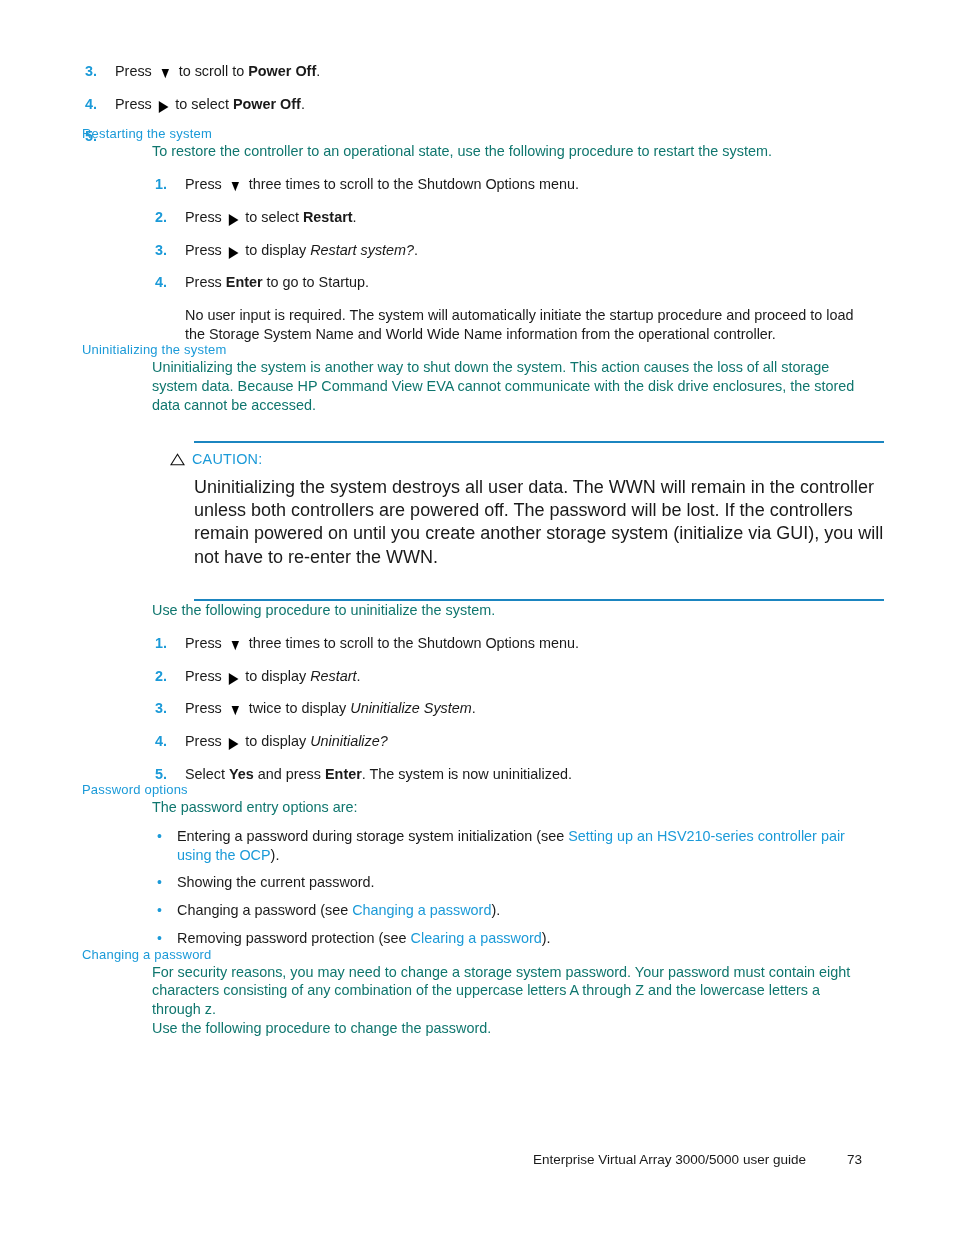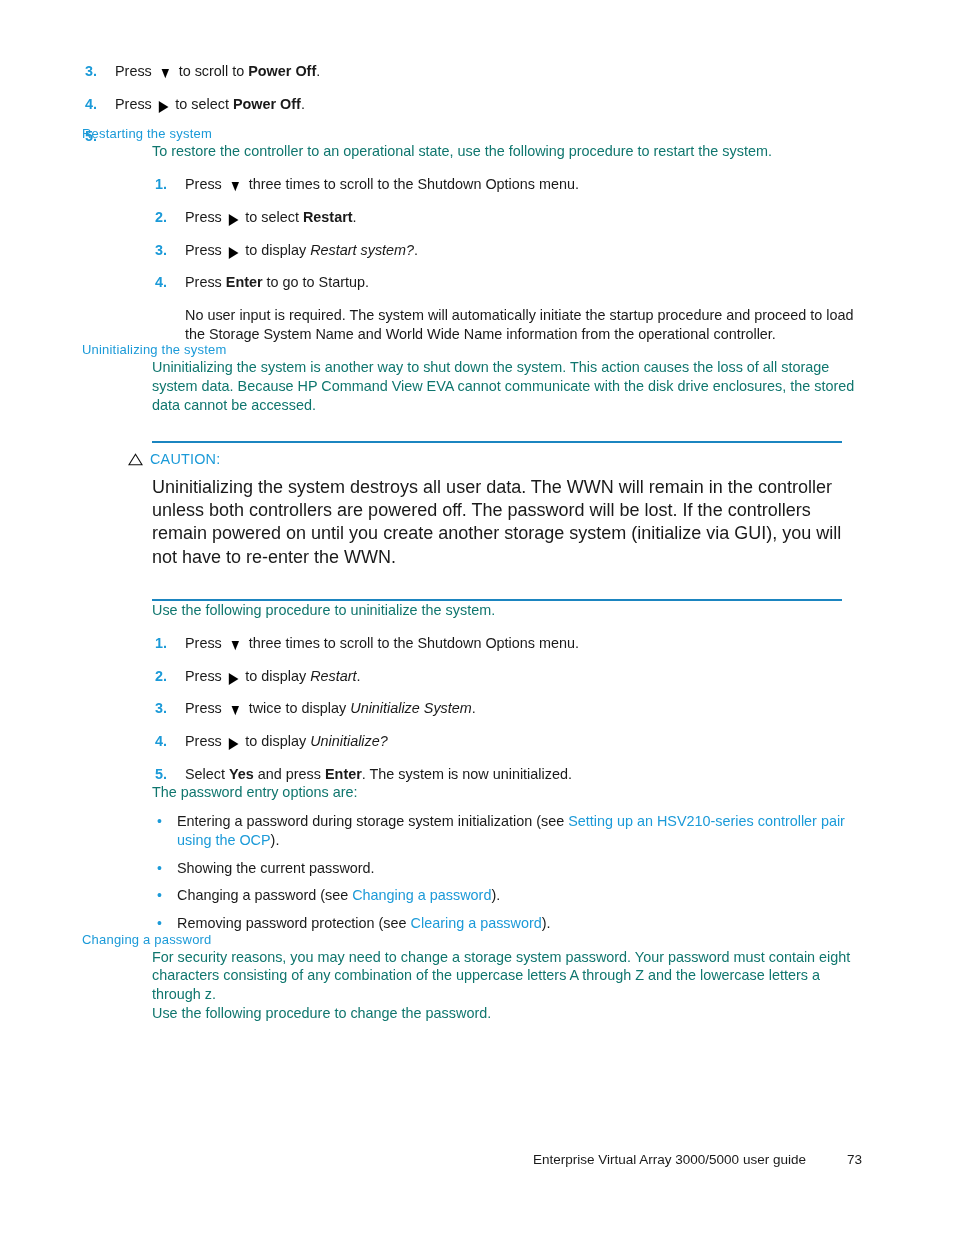--- a/index.html
+++ b/index.html
@@ -128,21 +128,21 @@
     vertical-align: -1px;
     margin: 0 2px 0 2px;
     transform: scaleX(0.85) scaleY(1.05);
   }
   .arrow-down { position: relative; top: 1px; }
   .arrow-right { position: relative; top: 1px; }
 
   
   .caution {
     margin-top: 26px;
-    margin-left: 70px;
+    margin-left: 112px;
     width: 690px;
     border-top: 2px solid #1b85c0;
     border-bottom: 2px solid #1b85c0;
     padding: 8px 0 12px 0;
     position: relative;
   }
   .caution-head {
     display: flex;
     align-items: center;
     gap: 7px;
@@ -233,20 +233,21 @@
       <p class="body-text p-gap-3">Use the following procedure to uninitialize the system.</p>
       <ol class="proc" id="uninit-steps">
           <li><span class="num">1.</span><span><span>Press </span><span class="arrow arrow-down">▼</span><span> three times to scroll to the Shutdown Options menu.</span></span></li>
           <li><span class="num">2.</span><span><span>Press </span><span class="arrow arrow-right">▶</span><span> to display </span><span class="i">Restart</span><span>.</span></span></li>
           <li><span class="num">3.</span><span><span>Press </span><span class="arrow arrow-down">▼</span><span> twice to display </span><span class="i">Uninitialize System</span><span>.</span></span></li>
           <li><span class="num">4.</span><span><span>Press </span><span class="arrow arrow-right">▶</span><span> to display </span><span class="i">Uninitialize?</span></span></li>
           <li><span class="num">5.</span><span><span>Select </span><span class="b">Yes</span><span> and press </span><span class="b">Enter</span><span>.  The system is now uninitialized.</span></span></li>
         </ol>
     </div>
 
+    <h2 class="section-heading sec-pwopts">Password options</h2>
 
     <div class="indent">
       <p class="body-text p-gap-2">The password entry options are:</p>
       <ul class="bullets" id="pw-bullets" style="margin-top:10px;">
           <li><span class="dot">•</span><span><span>Entering a password during storage system initialization (see </span><span class="lnk">Setting up an HSV210-series controller pair using the OCP</span><span>).</span></span></li>
           <li><span class="dot">•</span><span><span>Showing the current password.</span></span></li>
           <li><span class="dot">•</span><span><span>Changing a password (see </span><span class="lnk">Changing a password</span><span>).</span></span></li>
           <li><span class="dot">•</span><span><span>Removing password protection (see </span><span class="lnk">Clearing a password</span><span>).</span></span></li>
         </ul>
     </div>

